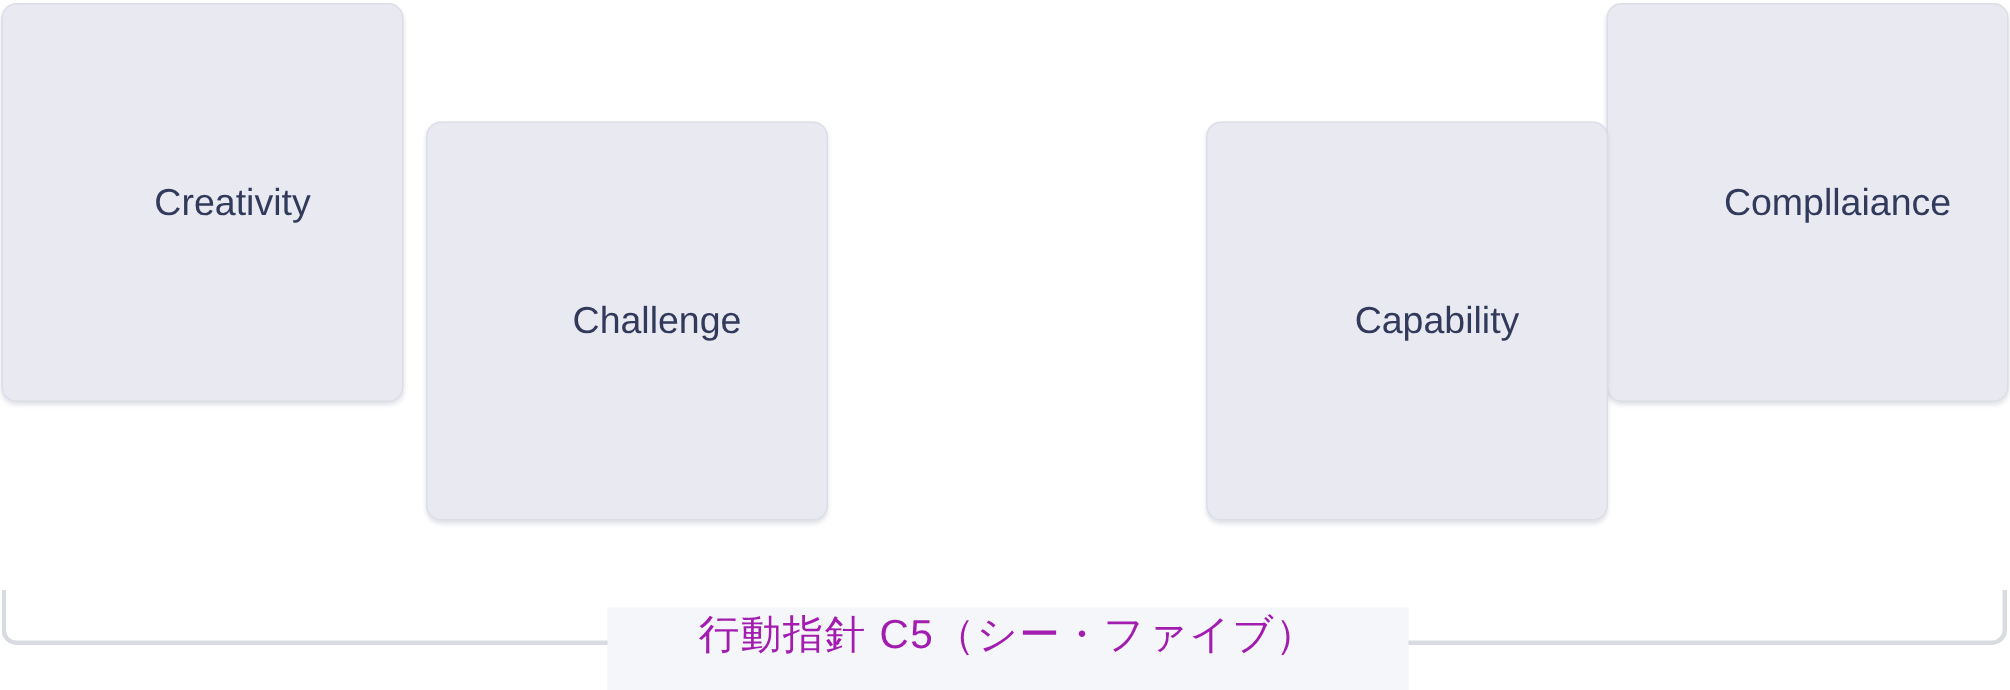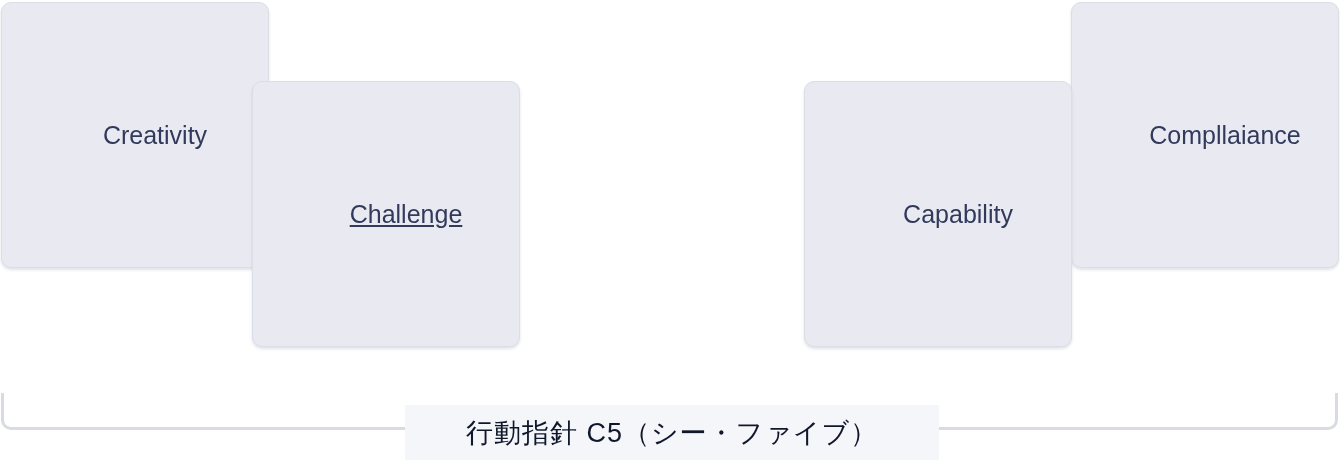--- a/index.html
+++ b/index.html
@@ -26,21 +26,21 @@
     display: flex;
     align-items: center;
     justify-content: center;
     color: #323a5c;
     font-size: 25px;
     line-height: 1;
     box-shadow: 0 2px 3px rgba(120, 125, 150, 0.22);
     padding-left: 40px;
   }
   .pos-0 { left: 1px;    top: 2px;  }
-  .pos-1 { left: 252px;  top: 81px; text-decoration: underline; }
+  .pos-1 { left: 284px;  top: 81px; }
   .pos-2 { left: 536px;  top: 2px;  }
   .pos-3 { left: 804px;  top: 81px; }
   .pos-4 { left: 1071px; top: 2px;  }
 
   .bracket {
     position: absolute;
     left: 1px;
     top: 393px;
     width: 1337px;
     height: 37px;
@@ -50,23 +50,23 @@
     border-radius: 0 0 10px 10px;
   }
   .caption {
     position: absolute;
     left: 405px;
     top: 405px;
     width: 534px;
     height: 55px;
     background: #f5f6fa;
     display: flex;
-    align-items: center;
+    align-items: flex-start;
     justify-content: center;
-    color: #0f172a;
+    color: #a21caf;
     font-size: 27px;
     letter-spacing: 1px;
     z-index: 2;
   }
 </style>
 </head>
 <body>
 
 <div class="stage">
 

